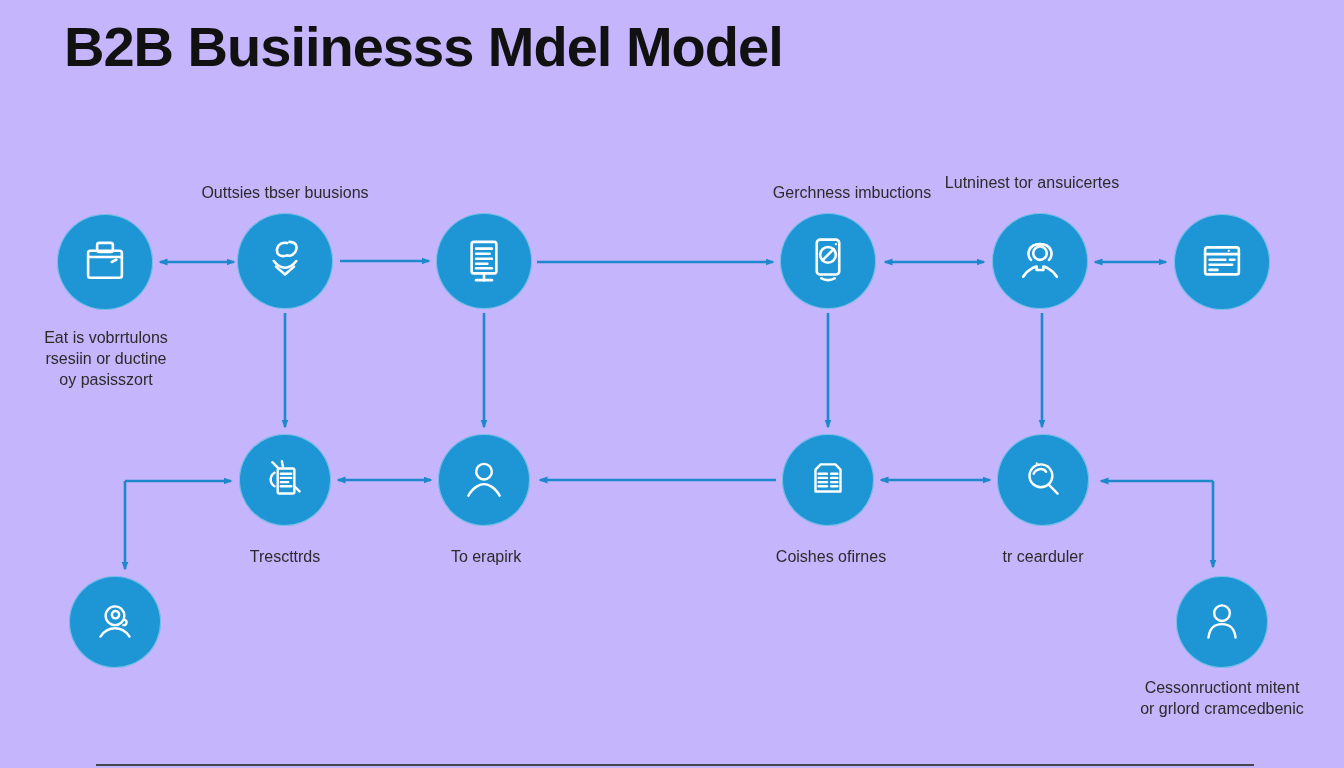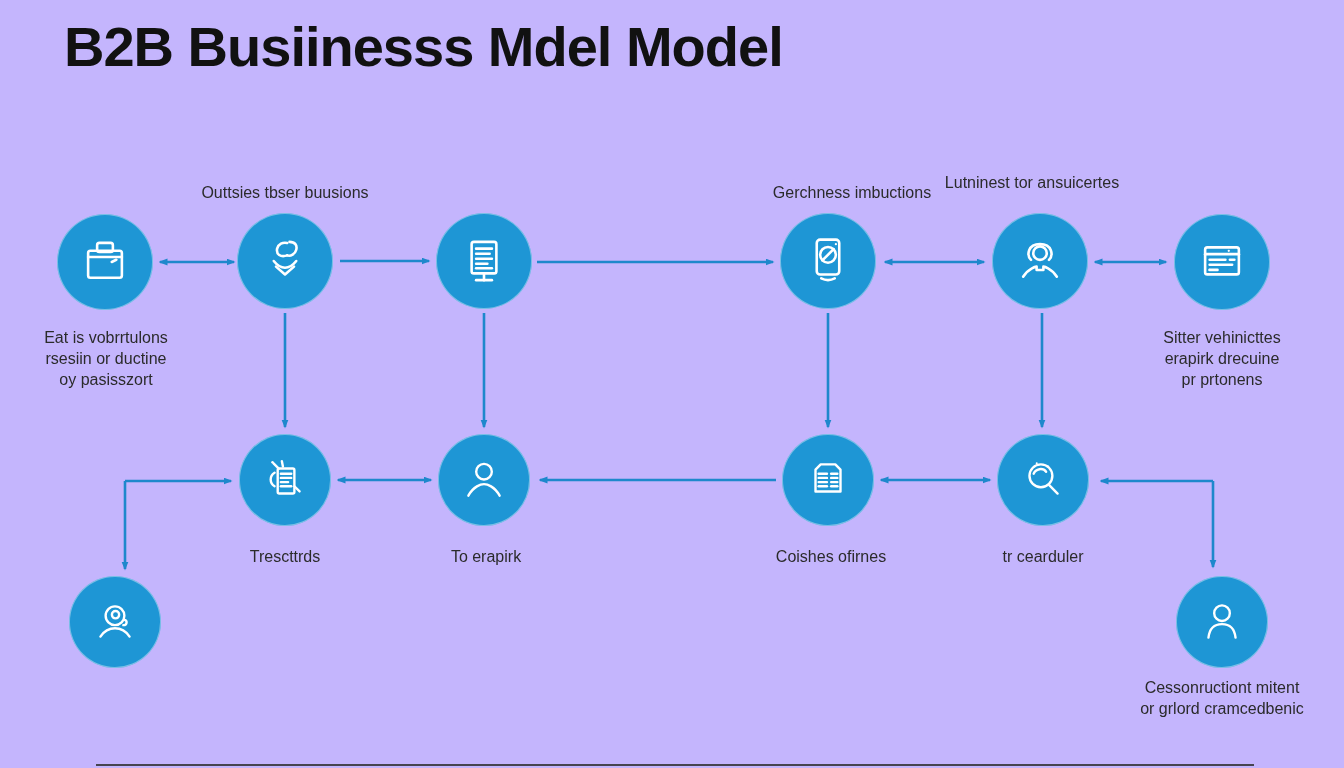--- a/index.html
+++ b/index.html
@@ -195,23 +195,20 @@
     </svg>
   </div>
 
   <div class="lbl" style="left:165px;top:183px;width:240px">Outtsies tbser buusions</div>
   <div class="lbl" style="left:732px;top:183px;width:240px">Gerchness imbuctions</div>
   <div class="lbl" style="left:902px;top:173px;width:260px">Lutninest tor ansuicertes</div>
 
   <div class="lbl" style="left:0px;top:328px;width:212px">Eat is vobrrtulons
 rsesiin or ductine
 oy pasisszort</div>
-  <div class="lbl" style="left:1112px;top:328px;width:220px">Sitter vehinicttes
-erapirk drecuine
-pr prtonens</div>
 
   <div class="lbl" style="left:185px;top:547px;width:200px">Trescttrds</div>
   <div class="lbl" style="left:386px;top:547px;width:200px">To erapirk</div>
   <div class="lbl" style="left:731px;top:547px;width:200px">Coishes ofirnes</div>
   <div class="lbl" style="left:943px;top:547px;width:200px">tr cearduler</div>
 
   <div class="lbl" style="left:1102px;top:678px;width:240px">Cessonructiont mitent
 or grlord cramcedbenic</div>
 
   <div class="baseline"></div>

